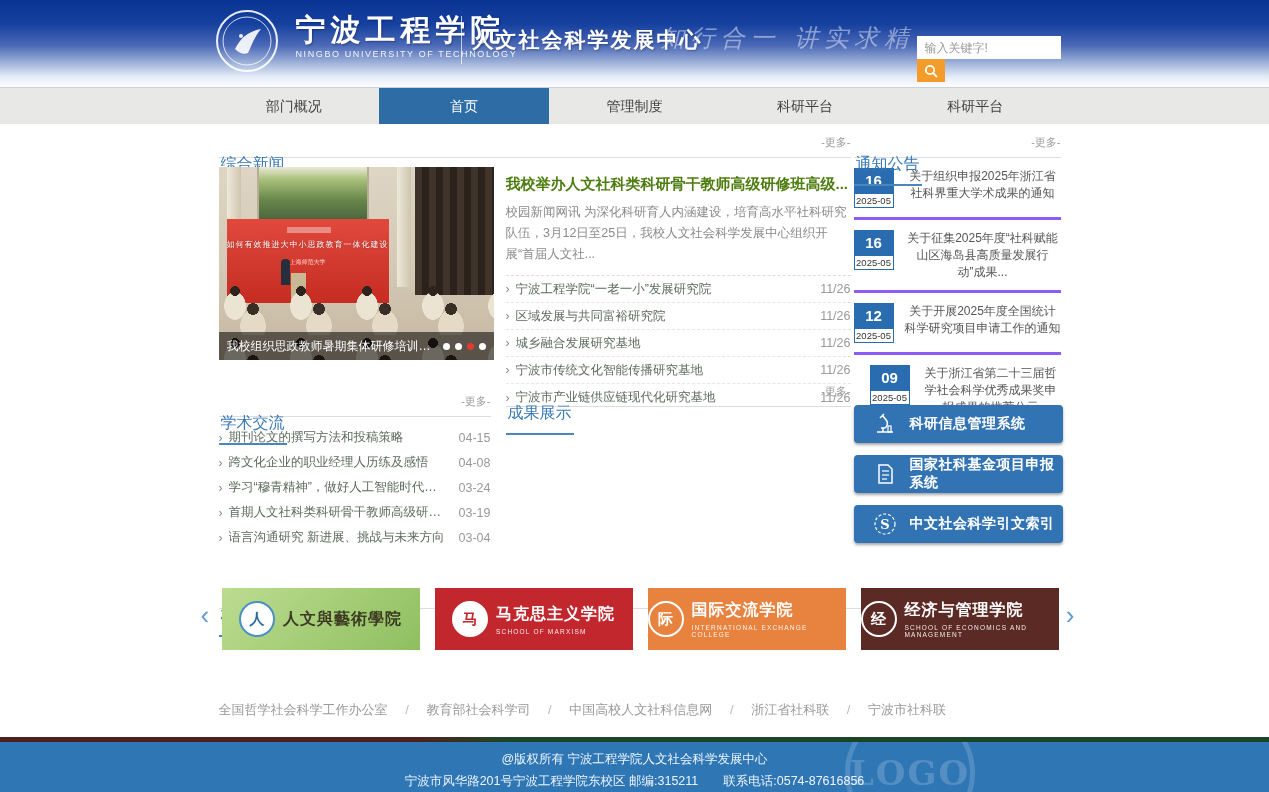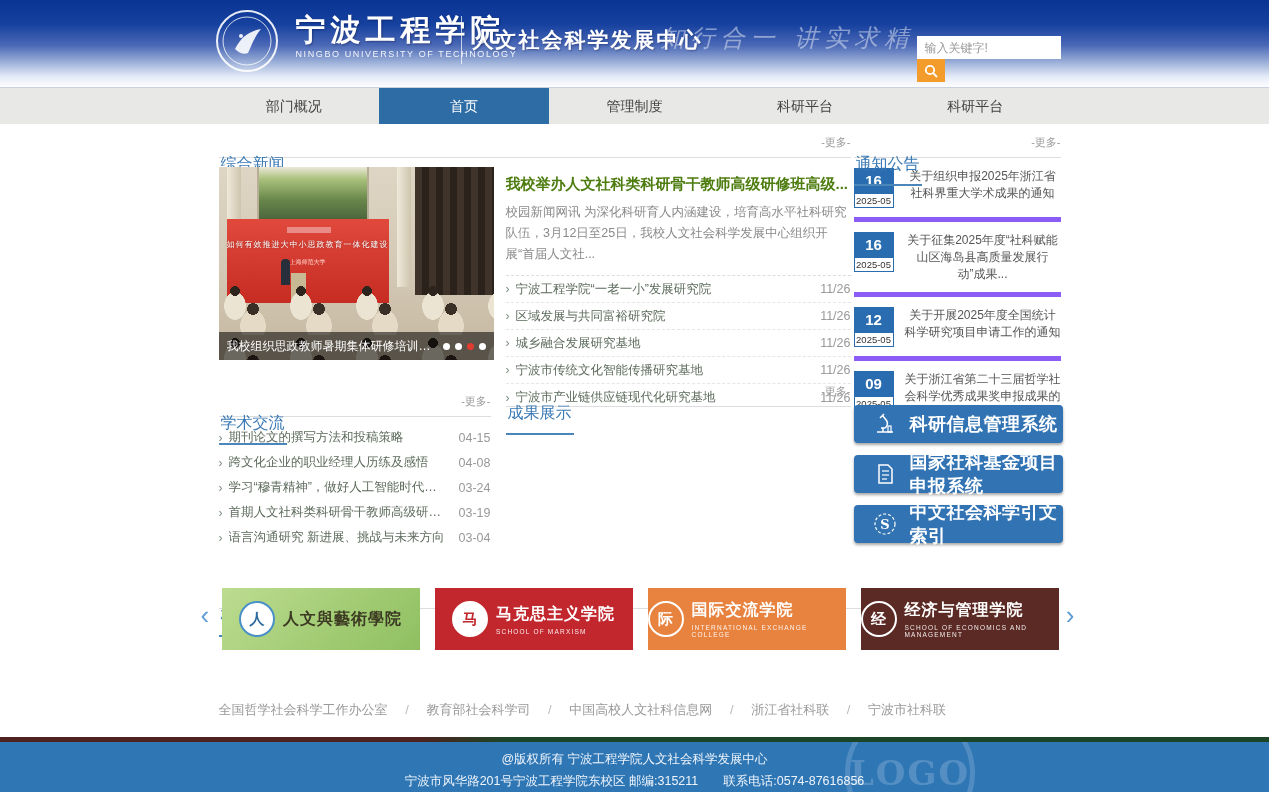--- a/index.html
+++ b/index.html
@@ -92,32 +92,32 @@
   .nlist-item .dt { color:#999; margin-left:10px; }
 
   
   .academic { left:10px; top:265px; width:272px; }
   .achieve { left:297px; top:255px; width:345px; }
   .alist { margin-top:8px; }
   .alist .nlist-item { border-bottom:none; height:25px; }
 
   
   .rcol-notice { left:645px; top:6px; width:207px; }
-  .notice-item { display:flex; padding:10px 0 9px 0; border-bottom:5px solid #8b5cf6; cursor:pointer; }
-  .notice-item:last-child { border-bottom:none; }
+  .notice-item { display:flex; padding:10px 0 9px 0; border-bottom:3px solid #8b5cf6; cursor:pointer; }
+  .notice-item:last-child { border-bottom:none;margin-left:16px; }
   .nd { width:40px; flex:none; text-align:center; }
   .nd-day { background:#2a6cb0; color:#fff; font-size:15px; font-weight:bold; line-height:25px; height:25px; }
   .nd-ym { border:1px solid #2a6cb0; background:#fff; color:#333; font-size:9.5px; line-height:13px; height:15px; }
   .nt { margin-left:11px; font-size:12px; color:#555; line-height:17px;text-align:center; }
 
   .quick { left:645px; top:281px; width:209px; }
   .qbtn { height:38px; background:#3173b3; border-radius:4px; margin-bottom:12px; display:flex;
     align-items:center; padding-left:18px; cursor:pointer; box-shadow:0 2px 3px rgba(0,0,0,.35); }
   .qbtn .qicon { width:26px; height:26px; flex:none; display:flex; align-items:center; justify-content:center; }
-  .qbtn .qlabel { color:#fff; font-size:18px; font-weight:bold; margin-left:12px; letter-spacing:.5px; }
+  .qbtn .qlabel { color:#fff; font-size:14px; font-weight:bold; margin-left:12px; letter-spacing:.5px; }
 
   
   .colleges-head { left:10px; top:429px; width:832px; }
   .banner-row { left:0px; top:464px; width:852px; height:64px; }
   .banner { position:absolute; top:0; width:198px; height:62px; display:flex; align-items:center;
     justify-content:center; gap:8px; cursor:pointer; }
   .b-logo { width:36px; height:36px; border-radius:50%; border:2px solid currentColor; flex:none;
     display:flex; align-items:center; justify-content:center; font-size:15px; font-weight:bold; }
   .b-text { text-align:left; }
   .b-cn { font-size:16px; font-weight:bold; font-family:"DejaVu Serif", serif; letter-spacing:1px; }

